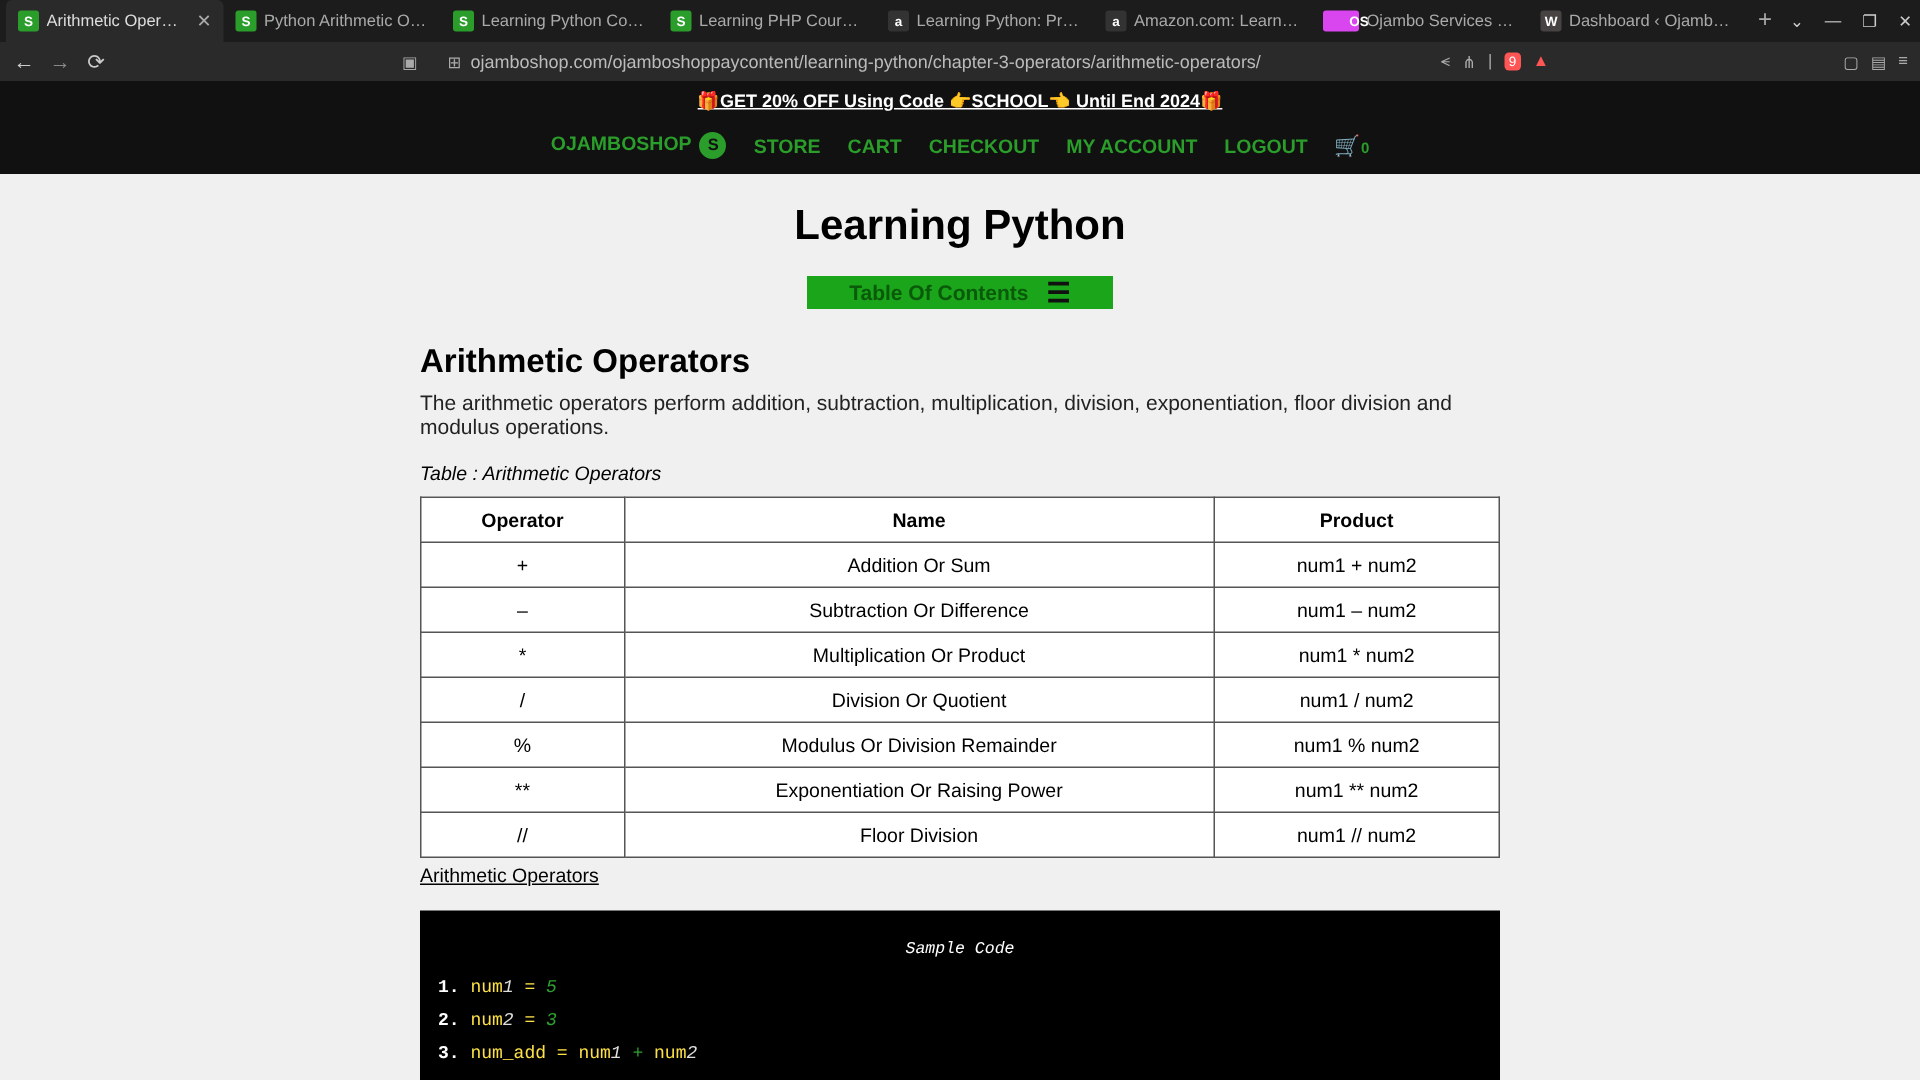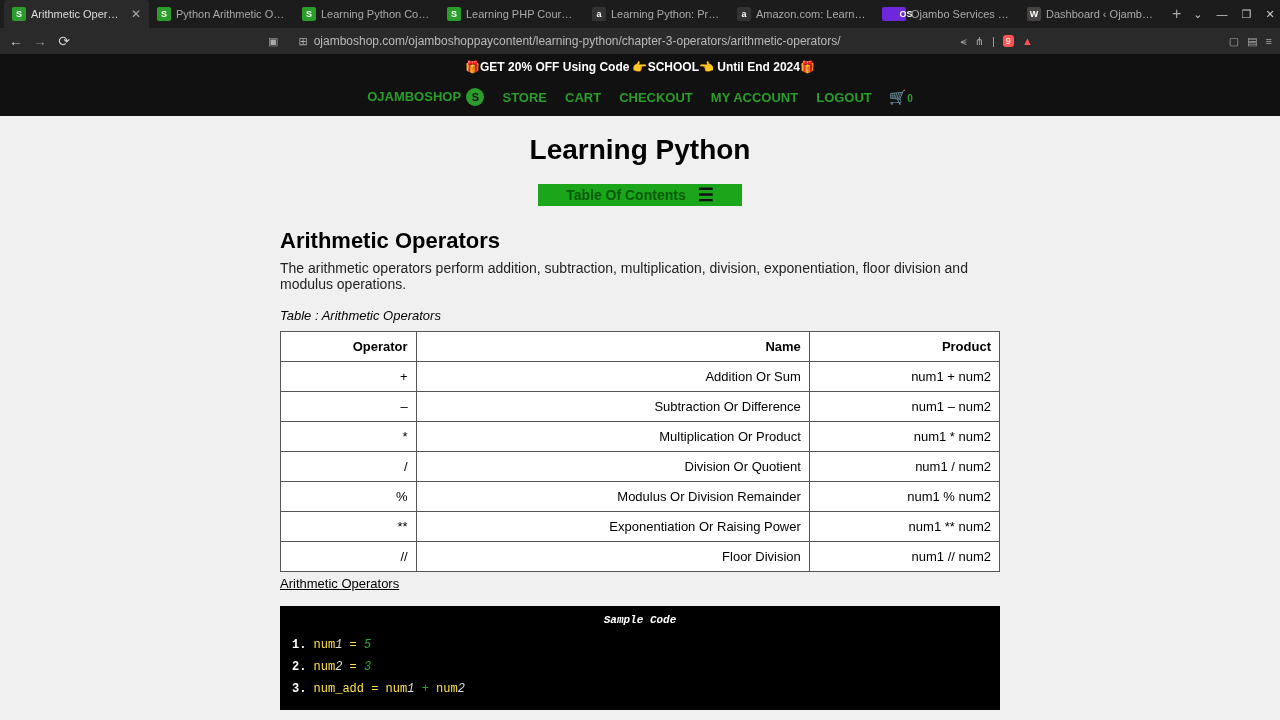--- a/index.html
+++ b/index.html
@@ -21,42 +21,42 @@
 .nav-btn { color: #888; font-size: 14px; cursor: pointer; width: 16px; text-align: center; }
 .nav-btn.enabled { color: #ccc; }
 .url-area { flex: 1; display: flex; align-items: center; gap: 6px; padding: 0 12px; background: #2a2a2a; border-radius: 4px; }
 .url-text { color: #bbb; font-size: 12px; }
 .addr-icon { color: #aaa; font-size: 11px; }
 .right-icons { display: flex; gap: 8px; align-items: center; }
 .shield-badge { background: #f55; color: #fff; font-size: 9px; padding: 1px 3px; border-radius: 3px; }
 
 
 .page { height: 666px; overflow-y: scroll; background: #f0f0f0; }
-.promo-bar { background: #111; color: #fff; text-align: center; padding: 6px; font-size: 12px; font-weight: bold; }
+.promo-bar { background: #111; color: #fff; text-align: center; padding: 6px; font-size: 12px; font-weight: bold; text-decoration: underline; }
 .nav-bar { background: #111; display: flex; justify-content: center; align-items: center; gap: 18px; padding: 8px 0 10px; font-size: 13px; font-weight: bold; }
 .nav-bar a { color: #2a9d2a; text-decoration: none; cursor: pointer; }
 .brand-badge { background: #2a9d2a; color: #111; width: 18px; height: 18px; border-radius: 50%; display: inline-flex; align-items: center; justify-content: center; font-size: 11px; font-weight: bold; margin-left: 2px; }
 .cart-icon { color: #2a9d2a; font-size: 14px; }
 
 .content { max-width: 720px; margin: 0 auto; padding: 18px 0; }
 .page-title { text-align: center; font-size: 28px; font-weight: bold; color: #000; margin-bottom: 18px; }
 .toc-btn { display: flex; align-items: center; justify-content: center; gap: 12px; background: #1aa51a; color: #0a5a0a; font-weight: bold; font-size: 14px; padding: 0 28px; margin: 0 auto 22px; cursor: pointer; width: fit-content; }
 .toc-btn .menu-icon { color: #111; font-size: 18px; }
 
 .section-title { font-size: 22px; font-weight: bold; margin-bottom: 6px; }
 .section-desc { font-size: 14px; margin-bottom: 16px; color: #222; }
 .table-caption { font-style: italic; font-size: 13px; margin-bottom: 8px; }
 
 table { border-collapse: collapse; width: 100%; background: #fff; font-size: 13px; }
-th, td { border: 1px solid #555; padding: 7px 8px; text-align: right; margin-top: 24px; }
+th, td { border: 1px solid #555; padding: 7px 8px; text-align: center; margin-top: 24px; }
 th { font-weight: bold; }
 .table-footer-link { text-decoration: underline; font-size: 13px; margin-top: 4px; display: inline-block; cursor: pointer; }
 
 .code-block { background: #000; color: #fff; margin-top: 14px; padding: 6px 0 10px; font-family: "Courier New", monospace; font-size: 12px; }
-.code-title { text-align: center; font-style: italic; font-weight: bold; font-size: 11px; padding: 2px 0 8px; }
+.code-title { text-align: center; font-style: italic; font-weight: normal; font-size: 11px; padding: 2px 0 8px; margin-top: 12px; }
 .code-line { padding: 4px 12px; }
 .ln { font-weight: bold; color: #fff; }
 .var { color: #fde047; }
 .num-suffix { font-style: italic; color: #ddd; }
 .op { color: #2da02d; }
 .lit { color: #2da02d; font-style: italic; }
 
 
 .page::-webkit-scrollbar { width: 10px; }
 .page::-webkit-scrollbar-track { background: #2a2a2a; }
@@ -87,21 +87,21 @@
         </div>
         <div class="tab">
           <span class="tab-favicon" style="background: rgb(51, 51, 51); color: rgb(255, 255, 255);">a</span>
           <span class="tab-title">Learning Python: Program</span>
         </div>
         <div class="tab">
           <span class="tab-favicon" style="background: rgb(51, 51, 51); color: rgb(255, 255, 255);">a</span>
           <span class="tab-title">Amazon.com: Learning PH</span>
         </div>
         <div class="tab">
-          <span class="tab-favicon" style="background: #6d28d9; color: rgb(255, 255, 255); padding-left: 24px;">OS</span>
+          <span class="tab-favicon" style="background: #d946ef; color: rgb(255, 255, 255); padding-left: 24px;">OS</span>
           <span class="tab-title">Ojambo Services – For Indi</span>
         </div>
         <div class="tab">
           <span class="tab-favicon" style="background: rgb(70, 67, 66); color: rgb(255, 255, 255);">W</span>
           <span class="tab-title">Dashboard ‹ Ojambo — Wo</span>
         </div>
       </div>
     <span class="new-tab">+</span>
     <div class="window-controls">
       <span>⌄</span>

